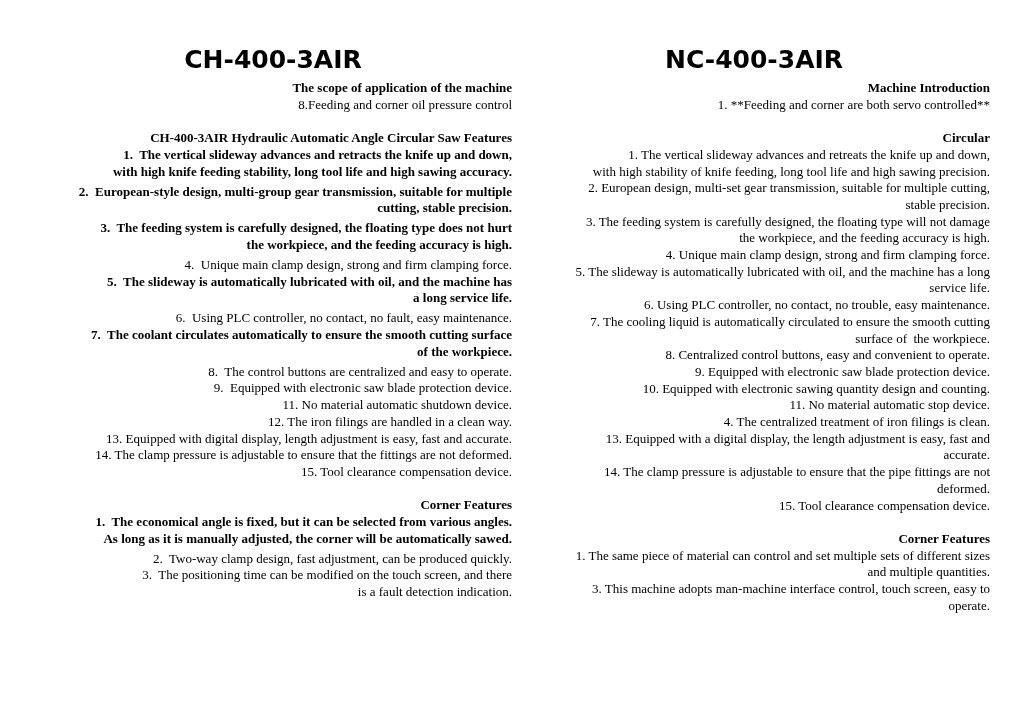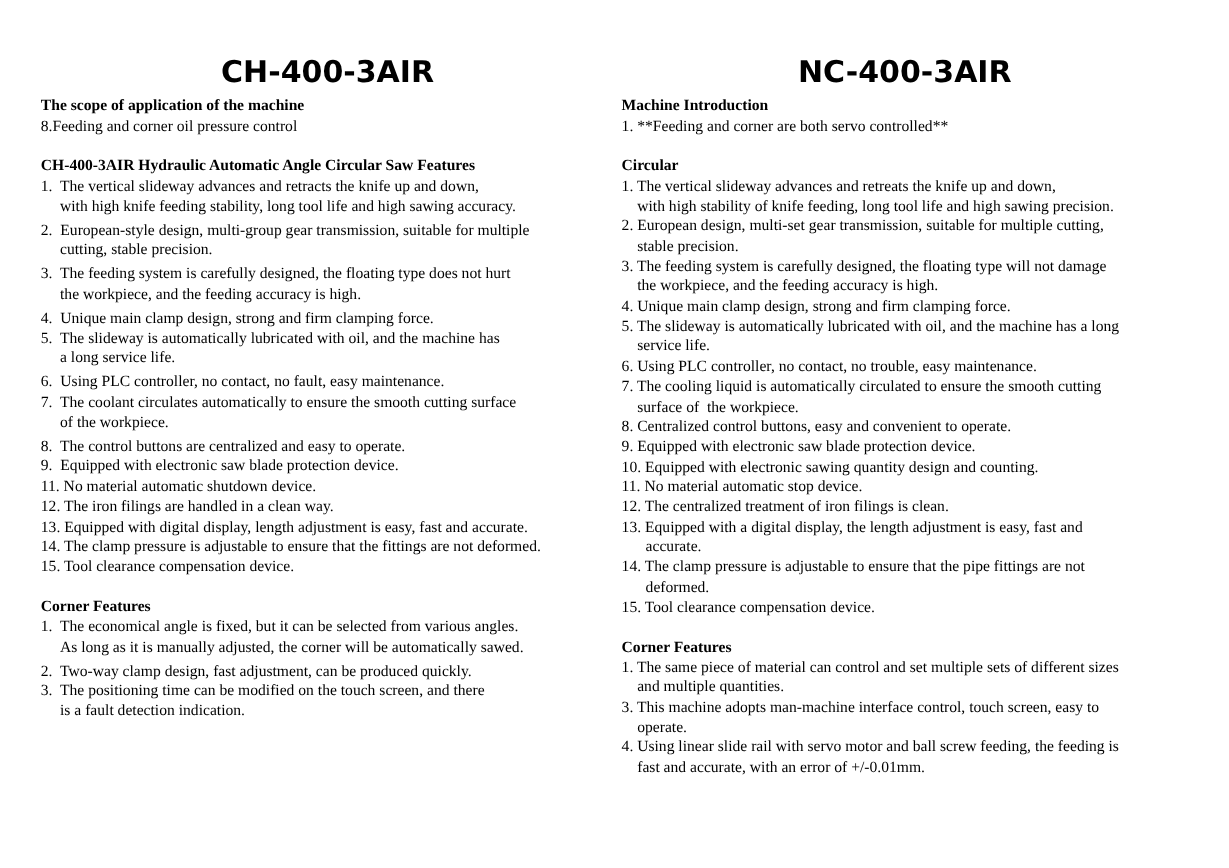--- a/index.html
+++ b/index.html
@@ -11,28 +11,28 @@
   .col-left  { left: 34px;  width: 478px; }
   .col-right { left: 518px; width: 472px; }
   .title {
     position: absolute; top: 45px; left: 0; right: 0; margin: 0;
     text-align: center;
     font-family: "DejaVu Sans", sans-serif;
     font-size: 25px; line-height: 30px; font-weight: 700;
   }
   .body { position: absolute; top: 80px; left: 0; right: 0; }
   .heading, .line, .item {
-    font-size: 13px; line-height: 16.7px; white-space: pre;
+    font-size: 13px; line-height: 16.7px; white-space: pre; text-align: right;
   }
   .heading { font-weight: bold; }
   .spacer { height: 16.7px; }
   .col-left  .item { padding-left: 16px; text-indent: -16px; }
   .col-right .item { padding-left: 13px; text-indent: -13px; }
   .col-right .item.d2 { padding-left: 20px; text-indent: -20px; }
-  .item.mb { margin-bottom: 3.3px; }
+  .item.mb { margin-bottom: 3.3px; font-weight: bold; }
 </style>
 </head>
 <body>
 
 <div class="page">
 
   <div class="col col-left">
     <h1 class="title">CH-400-3AIR</h1>
     <div class="body">
       <div class="heading">The scope of application of the machine</div>
@@ -84,30 +84,28 @@
       <div class="item">4. Unique main clamp design, strong and firm clamping force.</div>
       <div class="item">5. The slideway is automatically lubricated with oil, and the machine has a long
 service life.</div>
       <div class="item">6. Using PLC controller, no contact, no trouble, easy maintenance.</div>
       <div class="item">7. The cooling liquid is automatically circulated to ensure the smooth cutting
 surface of  the workpiece.</div>
       <div class="item">8. Centralized control buttons, easy and convenient to operate.</div>
       <div class="item">9. Equipped with electronic saw blade protection device.</div>
       <div class="item">10. Equipped with electronic sawing quantity design and counting.</div>
       <div class="item">11. No material automatic stop device.</div>
-      <div class="item">12. The centralized treatment of iron filings is clean.</div>
+      <div class="item">4. The centralized treatment of iron filings is clean.</div>
       <div class="item d2">13. Equipped with a digital display, the length adjustment is easy, fast and
 accurate.</div>
       <div class="item d2">14. The clamp pressure is adjustable to ensure that the pipe fittings are not
 deformed.</div>
       <div class="item">15. Tool clearance compensation device.</div>
       <div class="spacer"></div>
       <div class="heading">Corner Features</div>
       <div class="item">1. The same piece of material can control and set multiple sets of different sizes
 and multiple quantities.</div>
       <div class="item">3. This machine adopts man-machine interface control, touch screen, easy to
 operate.</div>
-      <div class="item">4. Using linear slide rail with servo motor and ball screw feeding, the feeding is
-fast and accurate, with an error of +/-0.01mm.</div>
     </div>
   </div>
 
 </div>
 
 </body></html>

